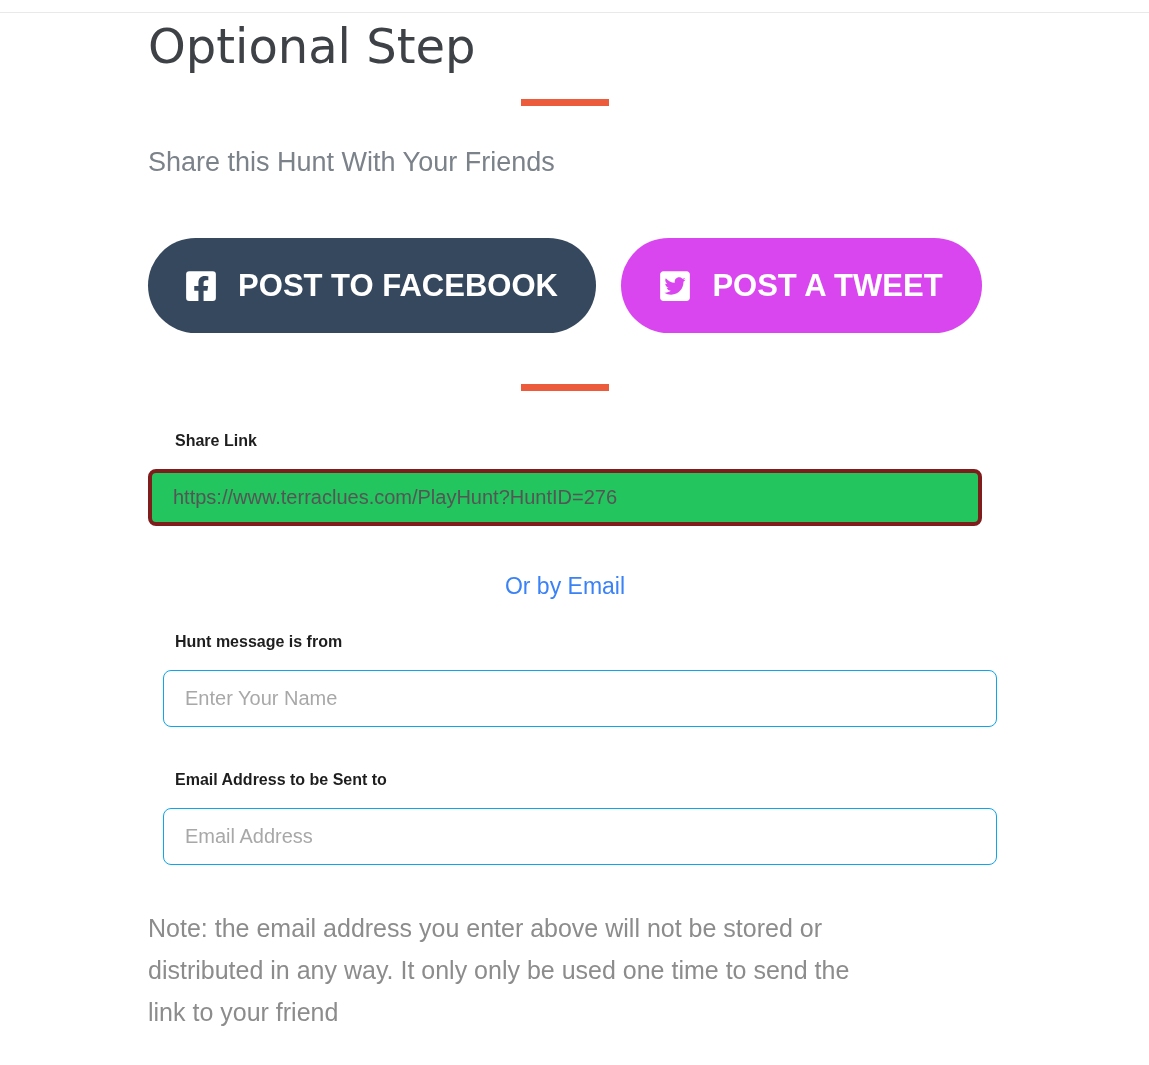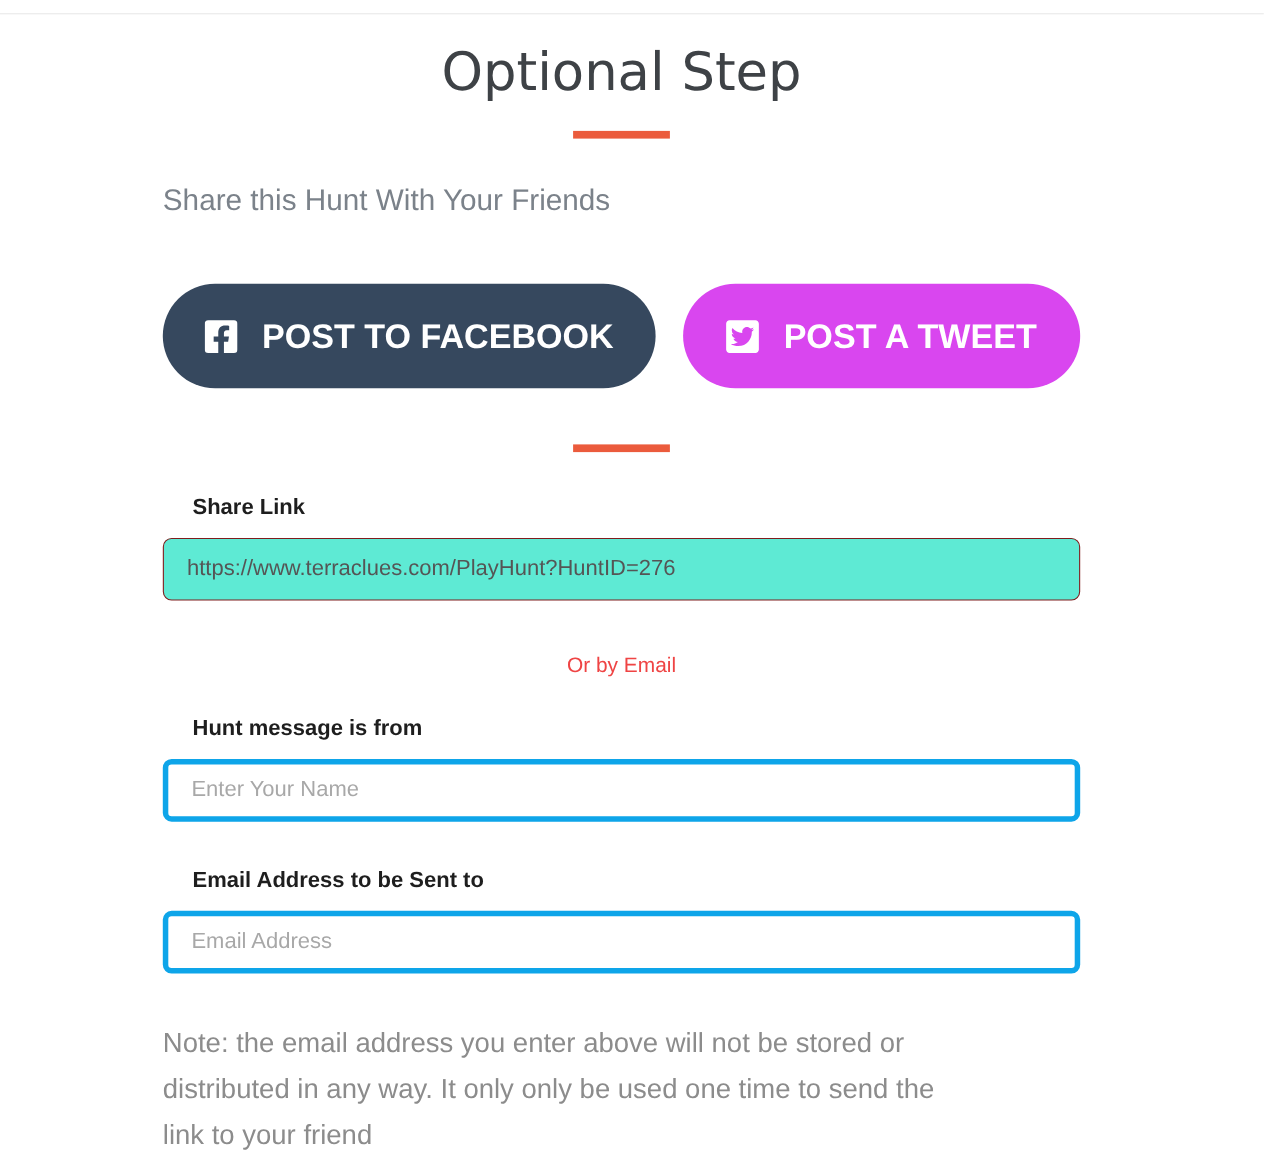--- a/index.html
+++ b/index.html
@@ -10,22 +10,21 @@
   }
   .top-rule {
     height:12px;
     border-bottom:1px solid #e9e9e9;
   }
   .container {
     width:834px;
     margin-left:148px;
   }
   .page-title {
-    margin:20px 0 0 0;
-    text-align:center;
+    margin:0 0 0 0;
     font-family:"DejaVu Sans", sans-serif;
     font-size:48px;
     font-weight:400;
     color:#3e4246;
     line-height:66px;
     letter-spacing:0px;
   }
   .accent-divider {
     width:88px; height:7px;
     margin:20px auto 0 auto;
@@ -57,56 +56,57 @@
     justify-content:center;
     gap:22px;
     cursor:pointer;
     padding:0;
   }
   .share-btn.facebook { width:448px; }
   .share-btn.twitter  { width:361px; }
   .share-btn svg { display:block; }
   .field-label {
     margin:16px 0 0 27px;
-    font-size:20px;
+    font-size:16px;
     font-weight:700;
     color:#1e1e1e;
     line-height:24px;
   }
   .label-share { margin-top:38px; }
   .label-from  { margin-top:28px; }
   .label-to    { margin-top:41px; }
   .text-input {
     display:block;
     box-sizing:border-box;
     width:834px;
     height:57px;
     margin-top:16px;
     padding:0 21px;
     font-family:"Liberation Sans", sans-serif;
     font-size:20px;
     border-radius:8px;
     outline:none;
   }
   .share-input {
-    background:#5eead4;
-    border:1px solid #7f1d1d;
+    background:#22c55e;
+    border:4px solid #7f1d1d;
     color:#555555;
   }
   .plain-input {
     background:#ffffff;
-    border:5px solid #0ea5e9;
+    border:1px solid #0ea5e9;
     color:#0f766e;
+    margin-left:15px;
   }
   .plain-input::placeholder { color:#a8a8a8; opacity:1; }
   .or-email {
     margin-top:44px;
     text-align:center;
-    font-size:19px;
-    color:#ef4444;
+    font-size:23px;
+    color:#3b82f6;
     line-height:32px;
   }
   .note {
     margin-top:42px;
     font-size:25px;
     color:#8c8c8c;
     line-height:42px;
   }
   .note span { display:block; }
 </style>

